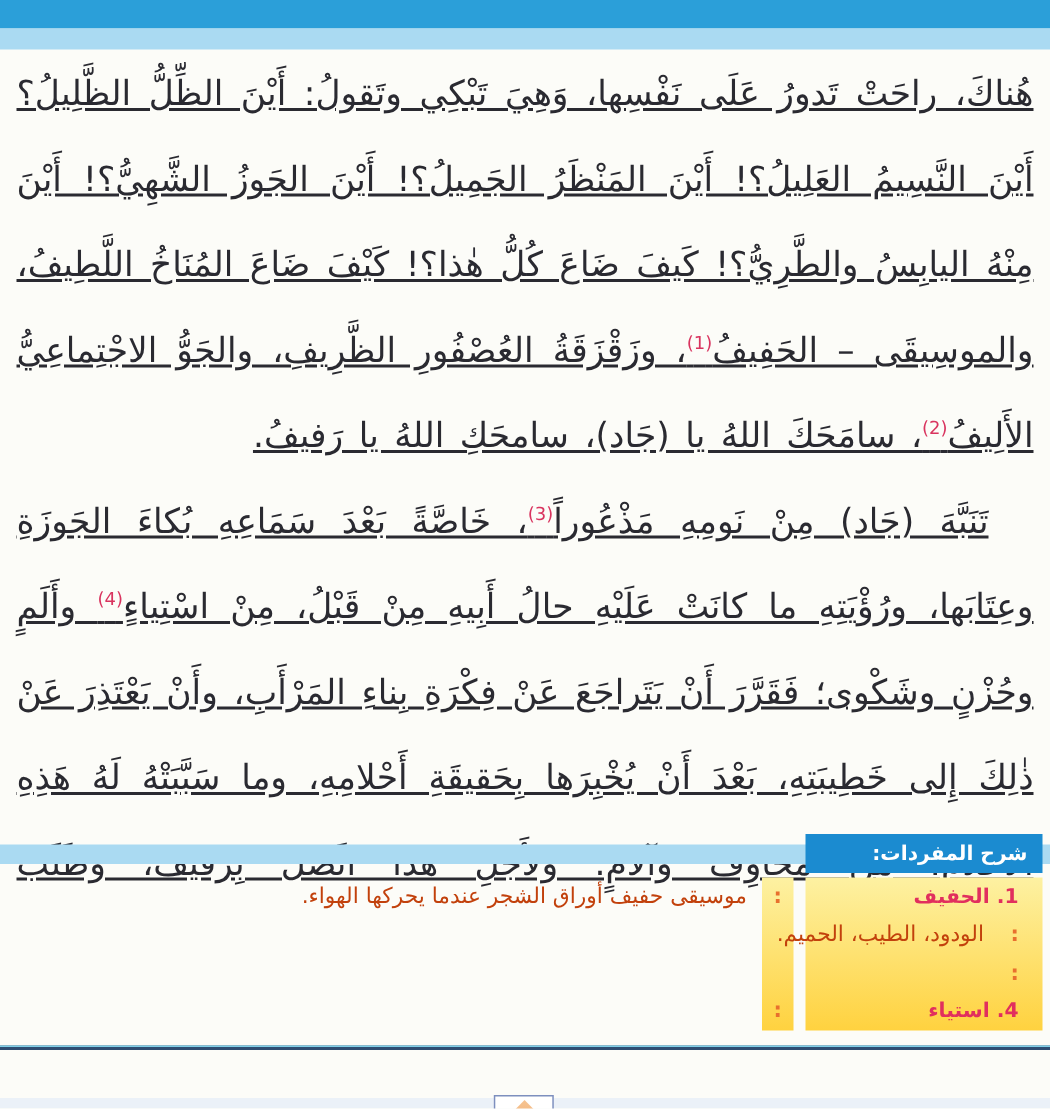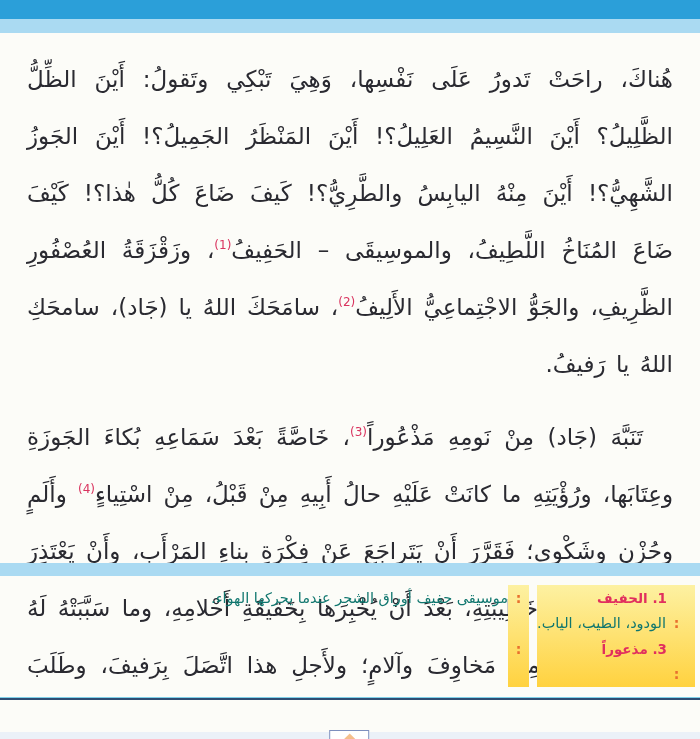--- a/index.html
+++ b/index.html
@@ -18,21 +18,21 @@
   
   .text-area {
     position: absolute; top: 35px; right: 11px; left: 11px;
     direction: rtl;
     text-align: justify;
     font-size: 23px;
     line-height: 57px;
     word-spacing: 3px;
     color: #2a2a31;
   }
-  .text-area p { margin: 16px; }
+  .text-area p { margin: 0; text-decoration: underline; }
   .para-2 { text-indent: 30px; text-align-last: justify; -moz-text-align-last: justify; }
   .ref {
     color: #d9345f;
     font-size: 12px;
     vertical-align: super;
     line-height: 0;
     word-spacing: 0;
   }
 
   
@@ -54,30 +54,30 @@
     background: linear-gradient(#fdf1a2, #ffd23f);
   }
   .ycol-words { right: 5px;  width: 158px; }
   .ycol-colon { right: 171px; width: 21px; }
   .vocab-row {
     position: relative; height: 25.5px;
     display: flex; align-items: center; direction: rtl;
     padding-right: 5px; box-sizing: border-box;
   }
   .vr-word {
-    width: 158px; box-sizing: border-box; padding-right: 28px;
+    width: 158px; box-sizing: border-box; padding-right: 16px;
     color: #e12f5e; font-weight: bold; font-size: 13.5px; text-align: right;
   }
   .vr-colon {
     width: 21px; margin-right: 8px; text-align: center;
     color: #e8702e; font-weight: bold; font-size: 14px;
   }
   .vr-def {
-    flex: 1; 
-    color: #0f766e; font-size: 14.5px; text-align: right;
+    flex: 1; margin-right: 10px;
+    color: #c2410c; font-size: 14.5px; text-align: right;
   }
 
   
   .bottom-rule {
     position: absolute; top: 697px; left: 0; right: 0; height: 2px;
     background: #2e4d73; border-top: 1px solid #7fd0e8;
   }
   .page-badge {
     position: absolute; top: 686px; left: 50%; transform: translateX(-52%);
     width: 38px; height: 42px;
@@ -107,39 +107,40 @@
 <div class="band-light"></div>
 
 <div class="text-area">
   <p class="para-1"><span>هُناكَ، راحَتْ تَدورُ عَلَى نَفْسِها، وَهِيَ تَبْكِي وتَقولُ: أَيْنَ الظِّلُّ الظَّلِيلُ؟ أَيْنَ النَّسِيمُ العَلِيلُ؟! أَيْنَ المَنْظَرُ الجَمِيلُ؟! أَيْنَ الجَوزُ الشَّهِيُّ؟! أَيْنَ مِنْهُ اليابِسُ والطَّرِيُّ؟! كَيفَ ضَاعَ كُلُّ هٰذا؟! كَيْفَ ضَاعَ المُنَاخُ اللَّطِيفُ، والموسِيقَى – الحَفِيفُ</span><span class="ref">(1)</span><span>، وزَقْزَقَةُ العُصْفُورِ الظَّرِيفِ، والجَوُّ الاجْتِماعِيُّ الأَلِيفُ</span><span class="ref">(2)</span><span>، سامَحَكَ اللهُ يا (جَاد)، سامحَكِ اللهُ يا رَفيفُ.</span></p>
   <p class="para-2"><span>تَنَبَّهَ (جَاد) مِنْ نَومِهِ مَذْعُوراً</span><span class="ref">(3)</span><span>، خَاصَّةً بَعْدَ سَمَاعِهِ بُكاءَ الجَوزَةِ وعِتَابَها، ورُؤْيَتِهِ ما كانَتْ عَلَيْهِ حالُ أَبِيهِ مِنْ قَبْلُ، مِنْ اسْتِياءٍ</span><span class="ref">(4)</span><span> وأَلَمٍ وحُزْنٍ وشَكْوى؛ فَقَرَّرَ أَنْ يَتَراجَعَ عَنْ فِكْرَةِ بِناءِ المَرْأَبِ، وأَنْ يَعْتَذِرَ عَنْ ذٰلِكَ إِلى خَطِيبَتِهِ، بَعْدَ أَنْ يُخْبِرَها بِحَقيقَةِ أَحْلامِهِ، وما سَبَّبَتْهُ لَهُ هَذِهِ الأَحْلامُ، مِنْ مَخاوِفَ وآلامٍ؛ ولأَجلِ هذا اتَّصَلَ بِرَفيفَ، وطَلَبَ</span></p>
 </div>
 
 <div class="vocab">
   <div class="vocab-header">
     <div class="strip"></div>
+    <div class="title-box">شرح المفردات:</div>
   </div>
   <div class="vocab-body">
     <div class="ycol ycol-words"></div>
     <div class="ycol ycol-colon"></div>
 
     <div class="vocab-row">
       <div class="vr-word"><span>1.</span> <span>الحفيف</span></div>
       <div class="vr-colon">:</div>
       <div class="vr-def">موسيقى حفيف أوراق الشجر عندما يحركها الهواء.</div>
     </div>
     <div class="vocab-row">
       <div class="vr-colon">:</div>
-      <div class="vr-def">الودود، الطيب، الياب.</div>
+      <div class="vr-def">الودود، الطيب، الحميم.</div>
     </div>
     <div class="vocab-row">
-      <div class="vr-word"><span>3.</span> <span>مذعوراً</span></div>
       <div class="vr-colon">:</div>
     </div>
     <div class="vocab-row">
+      <div class="vr-word"><span>4.</span> <span>استياء</span></div>
       <div class="vr-colon">:</div>
     </div>
   </div>
 </div>
 
 <div class="bottom-rule"></div>
 <div class="page-badge">
   <div class="diamond"></div>
   <span class="page-num">18</span>
 </div>

